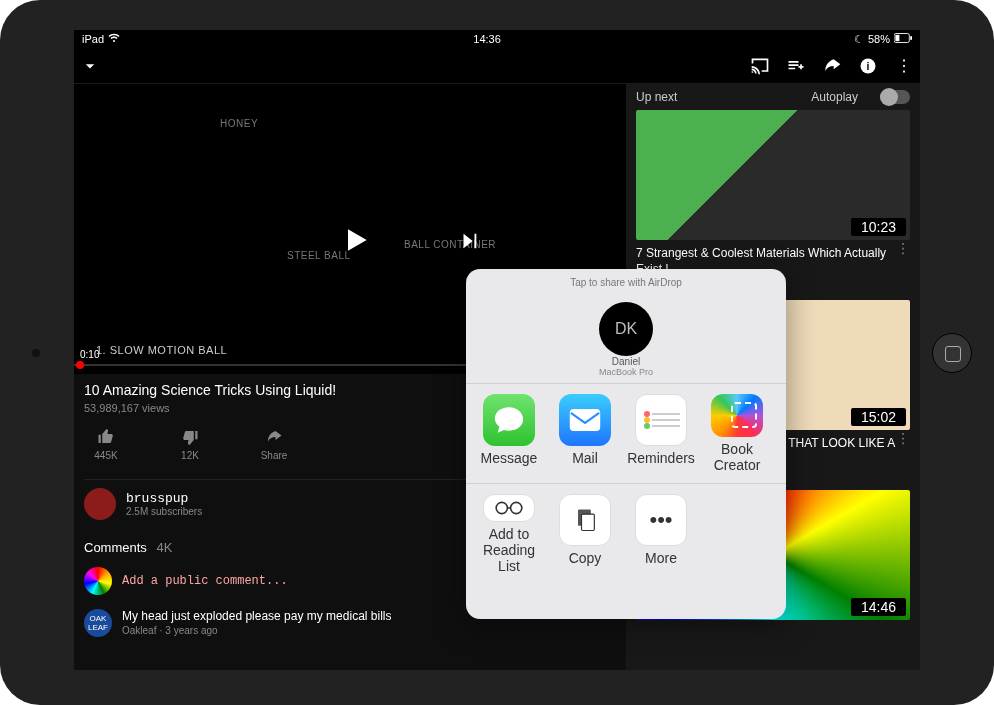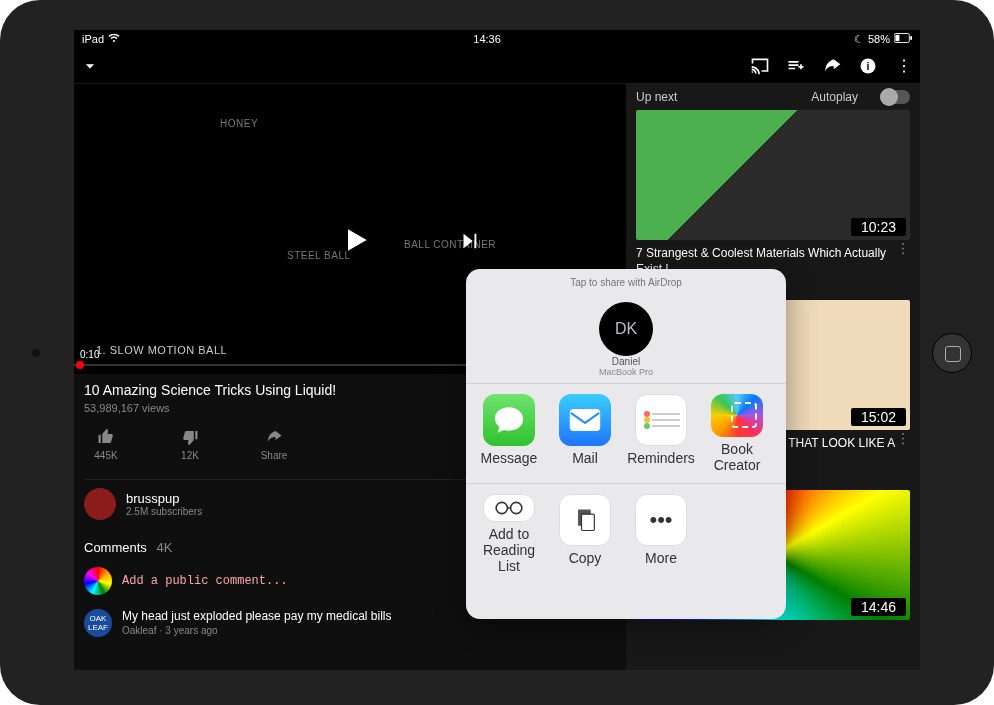--- a/index.html
+++ b/index.html
@@ -51,21 +51,21 @@
 
 .below { padding:8px 10px; color:#fff; }
 .title { font-size:14px; font-weight:400; }
 .views { font-size:11px; color:#888; margin-top:4px; }
 .actions { display:flex; gap:40px; margin-top:14px; font-size:10px; color:#888; }
 .act { display:flex; flex-direction:column; align-items:center; gap:4px; width:44px; }
 .act svg,.act .ico { width:18px; height:18px; color:#888; }
 
 .channel { display:flex; align-items:center; gap:10px; margin-top:18px; padding:8px 0; border-top:1px solid #222; }
 .ch-avatar { width:32px; height:32px; border-radius:50%; background:#8c1c1c; display:flex; align-items:center; justify-content:center; font-size:8px;}
-.ch-name { font-size:13px; }
+.ch-name { font-size:13px;font-family:Liberation Mono, monospace; }
 .ch-subs { font-size:10px; color:#888; }
 
 .comments-hdr { font-size:13px; margin-top:6px; padding:6px 0; }
 .comments-hdr .cnt { color:#888; margin-left:6px; }
 .comment-input { display:flex; gap:10px; align-items:center; padding:6px 0; }
 .ci-avatar { width:28px; height:28px; border-radius:50%; background:conic-gradient(red,orange,yellow,green,cyan,blue,magenta,red); }
 .ci-field { color:#fca5a5; font-size:12px;font-family:Liberation Mono, monospace; }
 .comment { display:flex; gap:10px; margin-top:8px; }
 .c-avatar { width:28px; height:28px; border-radius:50%; background:#1a4a9c; color:#fff; font-size:8px; display:flex; align-items:center; justify-content:center; text-align:center; }
 .c-body { font-size:12px; }

